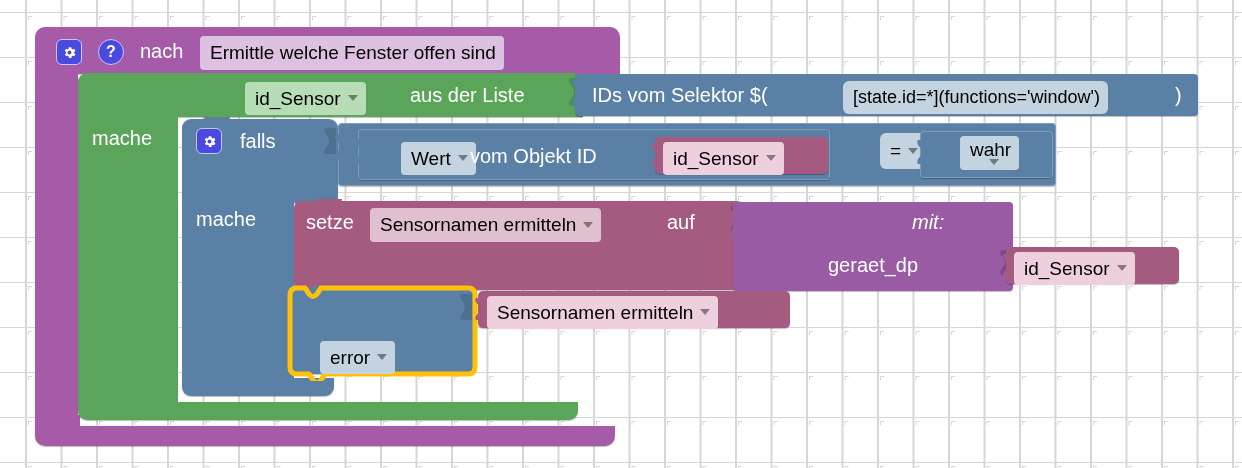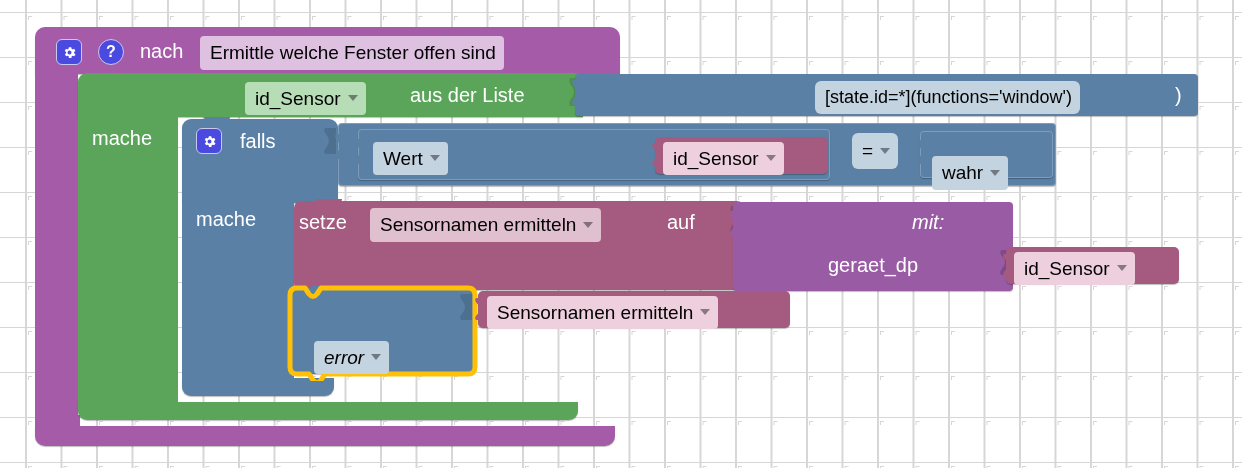--- a/index.html
+++ b/index.html
@@ -49,21 +49,21 @@
     vertical-align:middle;
   }
   .field .caret{
     margin-left:7px;width:0;height:0;
     border-left:5px solid transparent;border-right:5px solid transparent;
     border-top:6px solid rgba(0,0,0,.42);
     display:inline-block;
   }
   .f-lightpurple{background:#dec0e0;}
   .f-lightgreen{background:#b7ddb7;}
-  .f-lightblue{background:#c3d3e0;}
+  .f-lightblue{background:#c3d3e0;margin-left:28px;}
   .f-lightrose{background:#e0c0ce;}
   .f-lightrose2{background:#edcfdd;}
 
   .lbl{
     position:absolute;color:#fff;font-size:20px;line-height:1;white-space:nowrap;
   }
 
   
   .icon-gear,.icon-help{
     position:absolute;width:24px;height:24px;
@@ -127,20 +127,21 @@
   <div class="lbl" style="left:92px;top:128px;">mache</div>
 
   <svg class="blk" style="left:566px;top:78px;width:16px;height:36px;" viewBox="0 0 16 36">
     <path d="M16,0 H4 C1,6 8,8 8,14 C8,20 1,22 4,28 H16 Z" fill="#4e904e"></path>
   </svg>
 
   <div class="blk c-blue shadow" style="left:575px;top:74px;width:623px;height:42px;border-radius:4px;"></div>
   <svg class="blk" style="left:568px;top:80px;width:12px;height:30px;" viewBox="0 0 12 30">
     <path d="M12,0 H5 C2,5 9,7 9,12 C9,18 2,20 5,25 H12 Z" fill="#5b80a5"></path>
   </svg>
+  <div class="lbl" style="left:592px;top:85px;">IDs vom Selektor $(</div>
   <div class="field f-lightblue" style="position:absolute;left:815px;top:81px;height:28px;border-radius:6px;font-size:18px;">
     <span>[state.id=*](functions='window')</span>
   </div>
   <div class="lbl" style="left:1175px;top:85px;">)</div>
 
   <div class="blk c-blue shadow" style="left:182px;top:119px;width:156px;height:84px;border-radius:9px 9px 0 0;"></div>
   <div class="blk c-blue" style="left:182px;top:198px;width:112px;height:186px;"></div>
   <div class="blk c-blue shadow" style="left:182px;top:378px;width:152px;height:18px;border-radius:0 0 9px 9px;"></div>
 
   <div class="notch c-blue" style="left:204px;top:117px;background:#5b80a5;"></div>
@@ -163,47 +164,48 @@
   </svg>
 
   <div class="blk c-blue shadow inner-border2" style="left:358px;top:129px;width:472px;height:51px;border-radius:4px;"></div>
   <svg class="blk" style="left:351px;top:139px;width:12px;height:30px;" viewBox="0 0 12 30">
     <path d="M12,0 H5 C2,5 9,7 9,12 C9,18 2,20 5,25 H12 Z" fill="#5b80a5"></path>
   </svg>
   <div class="field f-lightblue" style="position:absolute;left:373px;top:142px;height:28px;">
     <span>Wert</span>
     <span class="caret"></span>
   </div>
+  <div class="lbl" style="left:470px;top:146px;">vom Objekt ID</div>
 
   <div class="blk c-rose shadow" style="left:655px;top:137px;width:173px;height:37px;border-radius:5px;"></div>
   <svg class="blk" style="left:648px;top:144px;width:12px;height:26px;" viewBox="0 0 12 26">
     <path d="M12,0 H5 C2,4 9,6 9,11 C9,16 2,18 5,22 H12 Z" fill="#a55b80"></path>
   </svg>
   <div class="field f-lightrose2" style="position:absolute;left:663px;top:142px;height:28px;">
     <span>id_Sensor</span>
     <span class="caret"></span>
   </div>
 
   <div class="field f-lightblue" style="position:absolute;left:852px;top:133px;height:31px;border-radius:6px;">
     <span>=</span>
     <span class="caret"></span>
   </div>
 
   <div class="blk c-blue shadow inner-border2" style="left:920px;top:131px;width:133px;height:47px;border-radius:4px;"></div>
   <svg class="blk" style="left:913px;top:140px;width:12px;height:28px;" viewBox="0 0 12 28">
     <path d="M12,0 H5 C2,5 9,7 9,12 C9,17 2,19 5,24 H12 Z" fill="#5b80a5"></path>
   </svg>
-  <div class="field f-lightblue" style="position:absolute;left:932px;top:156px;height:29px;">
+  <div class="field f-lightblue" style="position:absolute;left:932px;top:136px;height:29px;flex-direction:column;">
     <span>wahr</span>
     <span class="caret"></span>
   </div>
 
   <div class="blk c-rose shadow" style="left:294px;top:201px;width:450px;height:89px;border-radius:7px;"></div>
   <div class="notch c-rose" style="left:316px;top:199px;background:#a55b80;"></div>
-  <div class="lbl" style="left:299px;top:212px;">setze</div>
+  <div class="lbl" style="left:306px;top:212px;">setze</div>
   <div class="field f-lightrose" style="position:absolute;left:370px;top:208px;height:29px;">
     <span>Sensornamen ermitteln</span>
     <span class="caret"></span>
   </div>
   <div class="lbl" style="left:667px;top:212px;">auf</div>
   <svg class="blk" style="left:726px;top:206px;width:16px;height:34px;" viewBox="0 0 16 34">
     <path d="M16,0 H5 C2,5 9,7 9,13 C9,19 2,21 5,26 H16 Z" fill="#8e4e6e"></path>
   </svg>
 
   <div class="blk c-objpurple shadow" style="left:733px;top:202px;width:280px;height:89px;border-radius:4px;"></div>
@@ -228,21 +230,21 @@
   <div class="blk c-blue shadow" style="left:290px;top:288px;width:185px;height:86px;border-radius:7px;"></div>
   <div class="notch c-blue" style="left:312px;top:286px;background:#5b80a5;"></div>
 
   <svg class="blk" style="left:283px;top:281px;width:200px;height:100px;" viewBox="0 0 200 100">
     <path d="M7,14 Q7,7 14,7 H22 l4,6 q4,5 8,0 l4,-6 H185 q7,0 7,7 V86 q0,7 -7,7 H42 l-4,6 q-4,5 -8,0 l-4,-6 H14 q-7,0 -7,-7 Z" fill="none" stroke="#ffc107" stroke-width="5" stroke-linejoin="round"></path>
   </svg>
 
   <svg class="blk" style="left:456px;top:294px;width:16px;height:34px;" viewBox="0 0 16 34">
     <path d="M16,0 H5 C2,5 9,7 9,13 C9,19 2,21 5,26 H16 Z" fill="#4d7091"></path>
   </svg>
-  <div class="field f-lightblue" style="position:absolute;left:314px;top:341px;height:28px;font-style:italic;">
+  <div class="field f-lightblue" style="position:absolute;left:292px;top:341px;height:28px;">
     <span>error</span>
     <span class="caret"></span>
   </div>
 
   <div class="blk c-rose shadow" style="left:478px;top:291px;width:312px;height:37px;border-radius:5px;"></div>
   <svg class="blk" style="left:471px;top:298px;width:12px;height:26px;" viewBox="0 0 12 26">
     <path d="M12,0 H5 C2,4 9,6 9,11 C9,16 2,18 5,22 H12 Z" fill="#a55b80"></path>
   </svg>
   <div class="field f-lightrose2" style="position:absolute;left:487px;top:296px;height:28px;">
     <span>Sensornamen ermitteln</span>

